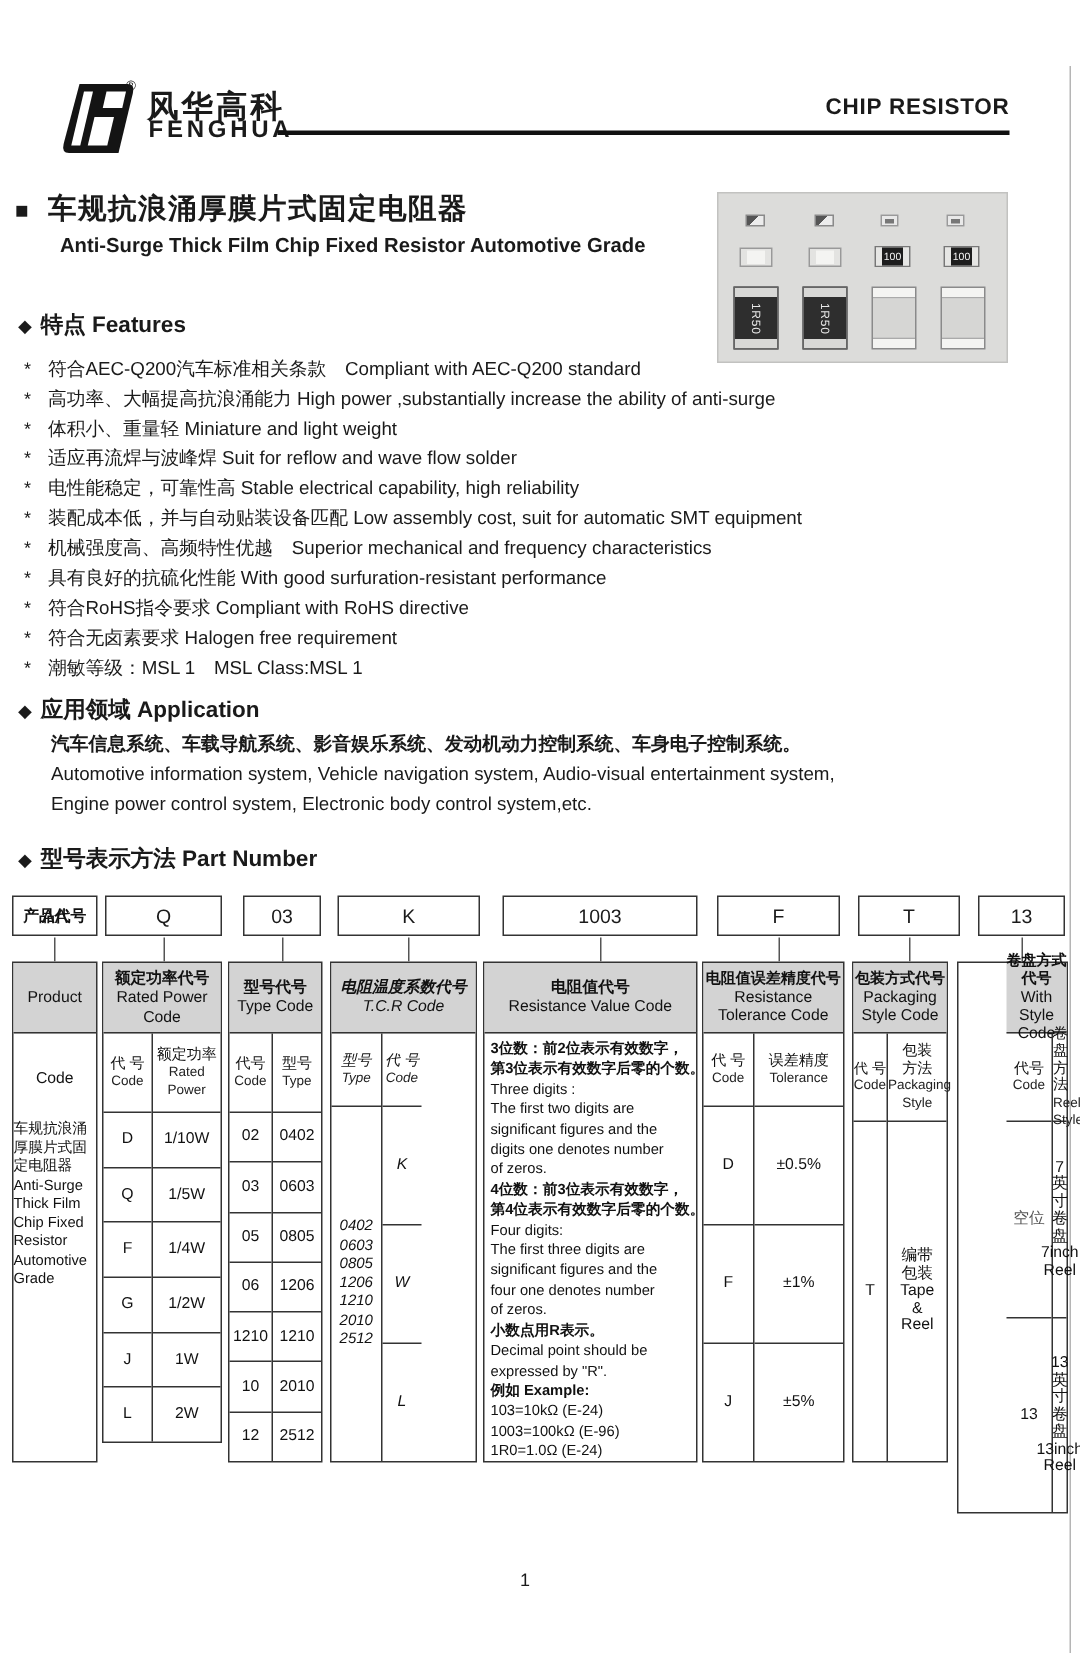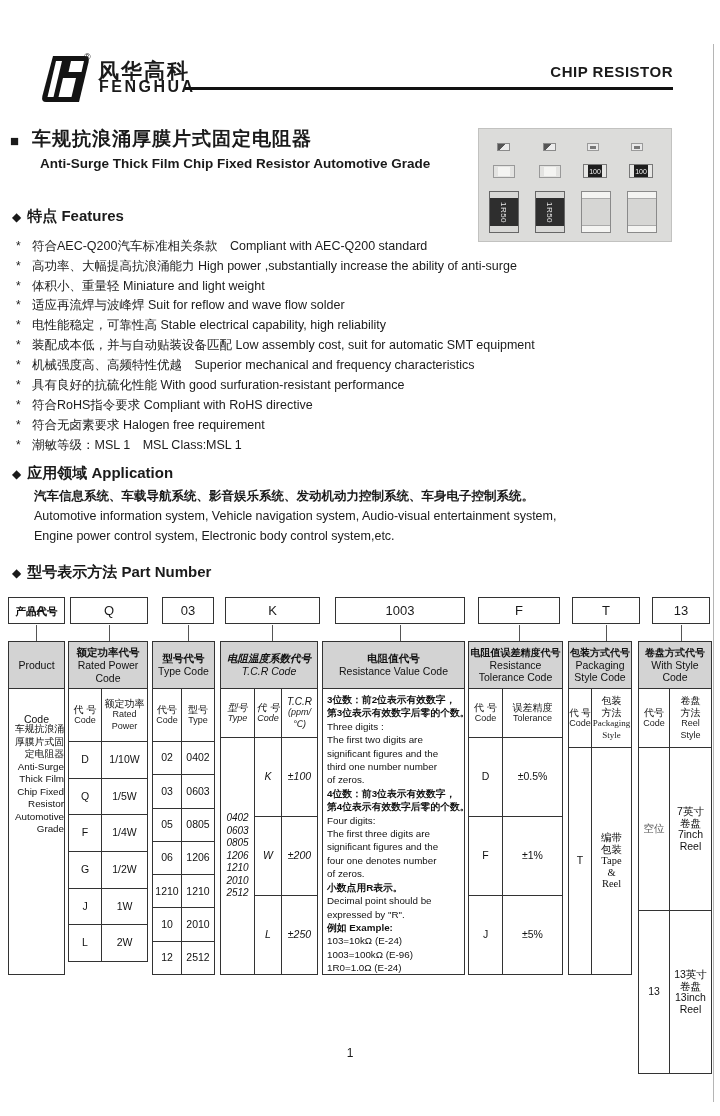--- a/index.html
+++ b/index.html
@@ -67,21 +67,21 @@
   .col{display:flex;flex-direction:column;min-width:0;}
   .col + .col{border-left:1px solid #333;}
   .sub{border-bottom:1px solid #333;display:flex;flex-direction:column;justify-content:center;
        text-align:center;line-height:11.5px;flex:none;}
   .sub .c{font-size:10px;}
   .sub .e{font-size:9px;color:#222;}
   .cell{flex:1;display:flex;flex-direction:column;align-items:center;justify-content:center;
         border-bottom:1px solid #333;text-align:center;line-height:11.5px;}
   .cell:last-child{border-bottom:none;}
   .fill{flex:1;display:flex;flex-direction:column;align-items:center;justify-content:center;line-height:12.5px;}
-  .prodbody{flex:1;text-align:right;font-size:9.8px;line-height:12.5px;padding-top:34px;}
+  .prodbody{flex:1;text-align:left;font-size:9.8px;line-height:12.5px;padding-top:58px;}
   .rvbody{flex:1;padding:4px 0 0 4px;font-size:9.8px;line-height:13.4px;white-space:nowrap;}
   .rvbody .b{font-weight:bold;}
   .muted{color:#555;text-align:right;}
 
   .pagenum{position:absolute;left:0;top:1046px;width:700px;text-align:center;font-size:12px;}
 </style>
 </head>
 <body>
 
 <div class="page">
@@ -308,44 +308,35 @@
       </div>
       <div class="col" style="width:26px;flex:none;">
         <div class="sub" style="height:48px;">
             <span class="c">代 号</span>
             <span class="e">Code</span>
           </div>
         <div class="cell">K</div>
         <div class="cell">W</div>
         <div class="cell">L</div>
       </div>
-      <div class="col" style="flex:1;">
-        <div class="sub" style="height:48px;">
-            <span class="c">T.C.R</span>
-            <span class="e">(ppm/℃)</span>
-          </div>
-        <div class="cell">±100</div>
-        <div class="cell">±200</div>
-        <div class="cell">±250</div>
-      </div>
     </div>
   </div>
 
   <div class="tbl" style="left:322px;width:143px;height:334px;">
     <div class="hd" style="height:46px;">
       <span class="cnl">电阻值代号</span>
       <span class="enl">Resistance Value Code</span>
     </div>
     <div class="rvbody">
       <div class="b">3位数：前2位表示有效数字，</div>
       <div class="b">第3位表示有效数字后零的个数。</div>
       <div>Three digits :</div>
       <div>The first two digits are</div>
       <div>significant figures and the</div>
-      <div>third one number number</div>
+      <div>digits one denotes number</div>
       <div>of zeros.</div>
       <div class="b">4位数：前3位表示有效数字，</div>
       <div class="b">第4位表示有效数字后零的个数。</div>
       <div>Four digits:</div>
       <div>The first three digits are</div>
       <div>significant figures and the</div>
       <div>four one denotes number</div>
       <div>of zeros.</div>
       <div class="b">小数点用R表示。</div>
       <div>Decimal point should be</div>
@@ -392,39 +383,39 @@
       <span class="enl">Style Code</span>
     </div>
     <div class="bd">
       <div class="col" style="width:22px;flex:none;">
         <div class="sub" style="height:58px;">
             <span class="c" style="font-size:9.5px;">代 号</span>
             <span class="e">Code</span>
           </div>
         <div class="cell">T</div>
       </div>
-      <div class="col" style="flex:1;font-family:Liberation Serif, serif;">
+      <div class="col" style="flex:1;">
         <div class="sub" style="height:58px;">
           <span class="c">包装</span>
           <span class="c">方法</span>
           <span class="e">Packaging</span>
           <span class="e">Style</span>
         </div>
         <div class="cell">
           <div>编带</div>
           <div>包装</div>
           <div>Tape</div>
           <div>&amp;</div>
           <div>Reel</div>
         </div>
       </div>
     </div>
   </div>
 
-  <div class="tbl" style="left:638px;width:74px;height:433px;">
+  <div class="tbl" style="left:638px;width:74px;height:368px;padding-left:32px;">
     <div class="hd" style="height:46px;line-height:12px;">
       <span class="cnl" style="font-size:10px;">卷盘方式代号</span>
       <span class="enl">With Style</span>
       <span class="enl">Code</span>
     </div>
     <div class="bd">
       <div class="col" style="width:30px;flex:none;">
         <div class="sub" style="height:58px;">
             <span class="c">代号</span>
             <span class="e">Code</span>

